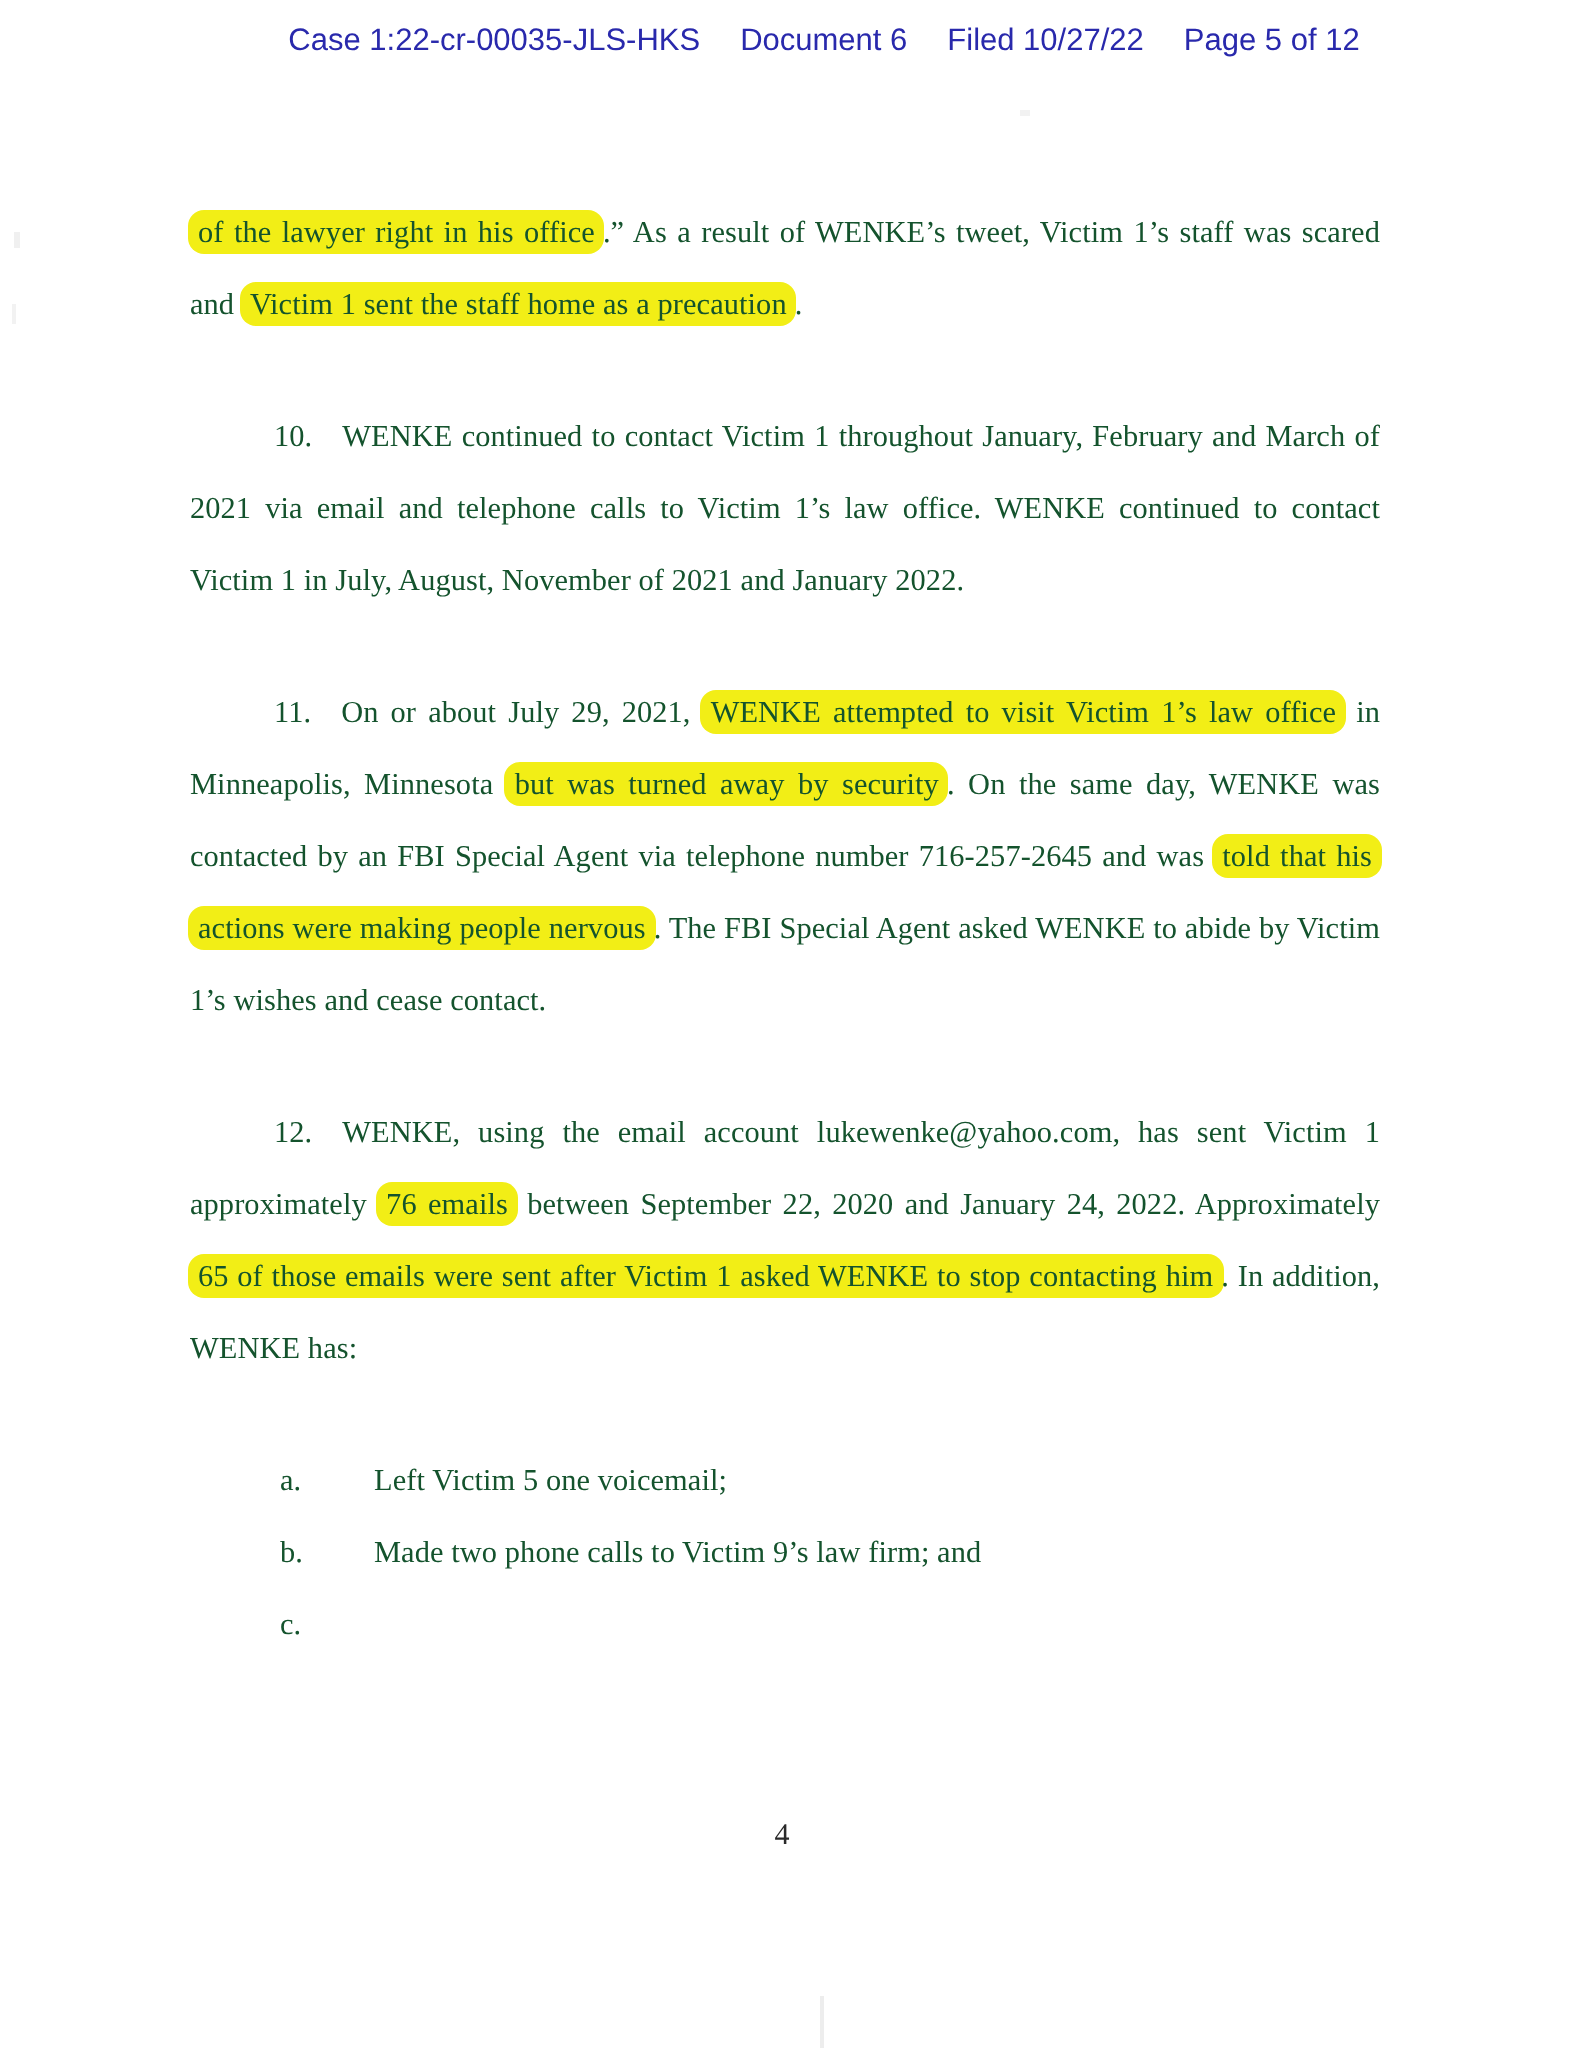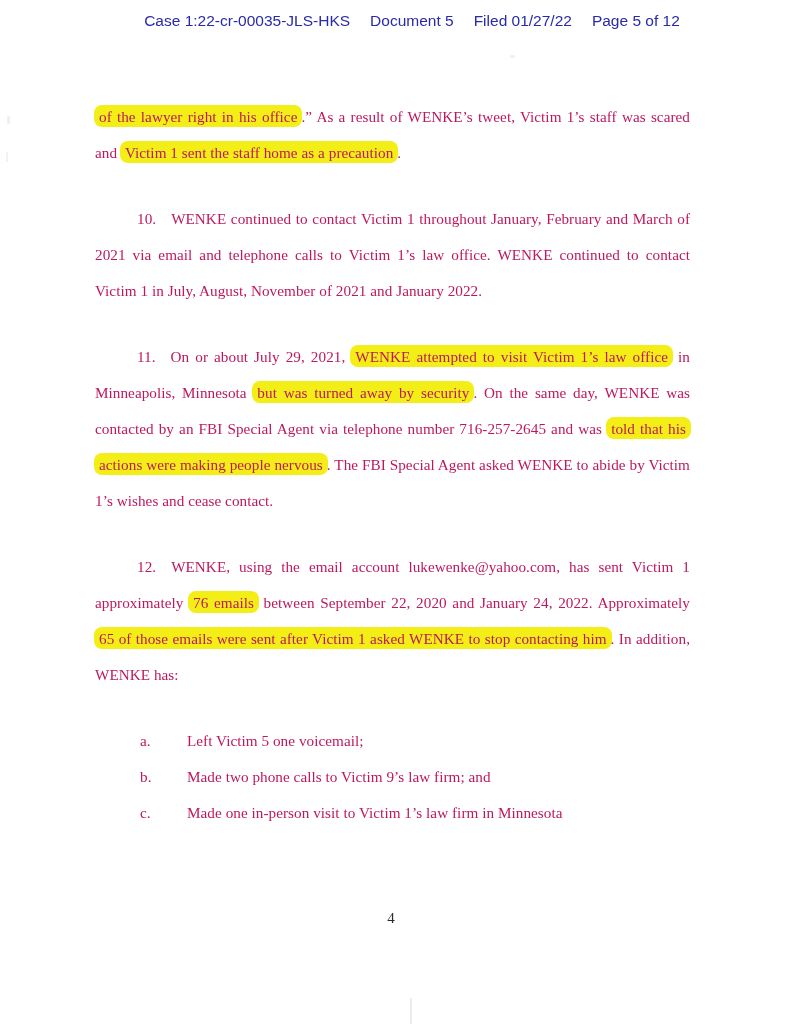--- a/index.html
+++ b/index.html
@@ -31,21 +31,21 @@
     white-space: nowrap;
   }
   
   .doc-body {
     position: absolute;
     top: 99px;
     left: 95px;
     width: 595px;
     font-size: 15.2px;
     line-height: 36px;
-    color: #be185d;
+    color: #14532d;
     text-align: justify;
     letter-spacing: 0.05px;
   }
   .doc-body p {
     margin: 0;
   }
   .para + .para,
   .list + .para,
   .para + .list {
     margin-top: 30px;
@@ -107,39 +107,39 @@
   .artifact.speck3 { left: 510px; top: 55px; width: 5px; height: 3px;  opacity: .6; }
   .artifact.streak  { left: 410px; top: 998px; width: 2px; height: 26px; opacity: .8; }
 </style>
 </head>
 <body>
 
 <div class="page">
 
   <div class="ecf-header">
     <span>Case 1:22-cr-00035-JLS-HKS</span>
-    <span>Document 5</span>
-    <span>Filed 01/27/22</span>
+    <span>Document 6</span>
+    <span>Filed 10/27/22</span>
     <span>Page 5 of 12</span>
   </div>
 
   <div class="doc-body">
 
     <p class="para"><span class="hl">of the lawyer right in his office</span><span>.” As a result of WENKE’s tweet, Victim 1’s staff was scared and </span><span class="hl">Victim 1 sent the staff home as a precaution</span><span>.</span></p>
 
     <p class="para numbered"><span class="pnum">10.</span><span class="tab"></span><span>WENKE continued to contact Victim 1 throughout January, February and March of 2021 via email and telephone calls to Victim 1’s law office. WENKE continued to contact Victim 1 in July, August, November of 2021 and January 2022.</span></p>
 
     <p class="para numbered"><span class="pnum">11.</span><span class="tab"></span><span>On or about July 29, 2021, </span><span class="hl">WENKE attempted to visit Victim 1’s law office</span><span> in Minneapolis, Minnesota </span><span class="hl">but was turned away by security</span><span>. On the same day, WENKE was contacted by an FBI Special Agent via telephone number 716-257-2645 and was </span><span class="hl">told that his actions were making people nervous</span><span>. The FBI Special Agent asked WENKE to abide by Victim 1’s wishes and cease contact.</span></p>
 
     <p class="para numbered"><span class="pnum">12.</span><span class="tab"></span><span>WENKE, using the email account lukewenke@yahoo.com, has sent Victim 1 approximately </span><span class="hl">76 emails</span><span> between September 22, 2020 and January 24, 2022. Approximately </span><span class="hl">65 of those emails were sent after Victim 1 asked WENKE to stop contacting him</span><span>. In addition, WENKE has:</span></p>
 
     <div class="list">
       <div class="li"><span class="letter">a.</span><span>Left Victim 5 one voicemail;</span></div>
       <div class="li"><span class="letter">b.</span><span>Made two phone calls to Victim 9’s law firm; and</span></div>
-      <div class="li"><span class="letter">c.</span><span>Made one in-person visit to Victim 1’s law firm in Minnesota</span></div>
+      <div class="li"><span class="letter">c.</span></div>
     </div>
 
 
   </div>
 
   <div class="page-number">4</div>
 
   <div class="artifact speck1"></div>
   <div class="artifact speck2"></div>
   <div class="artifact speck3"></div>

